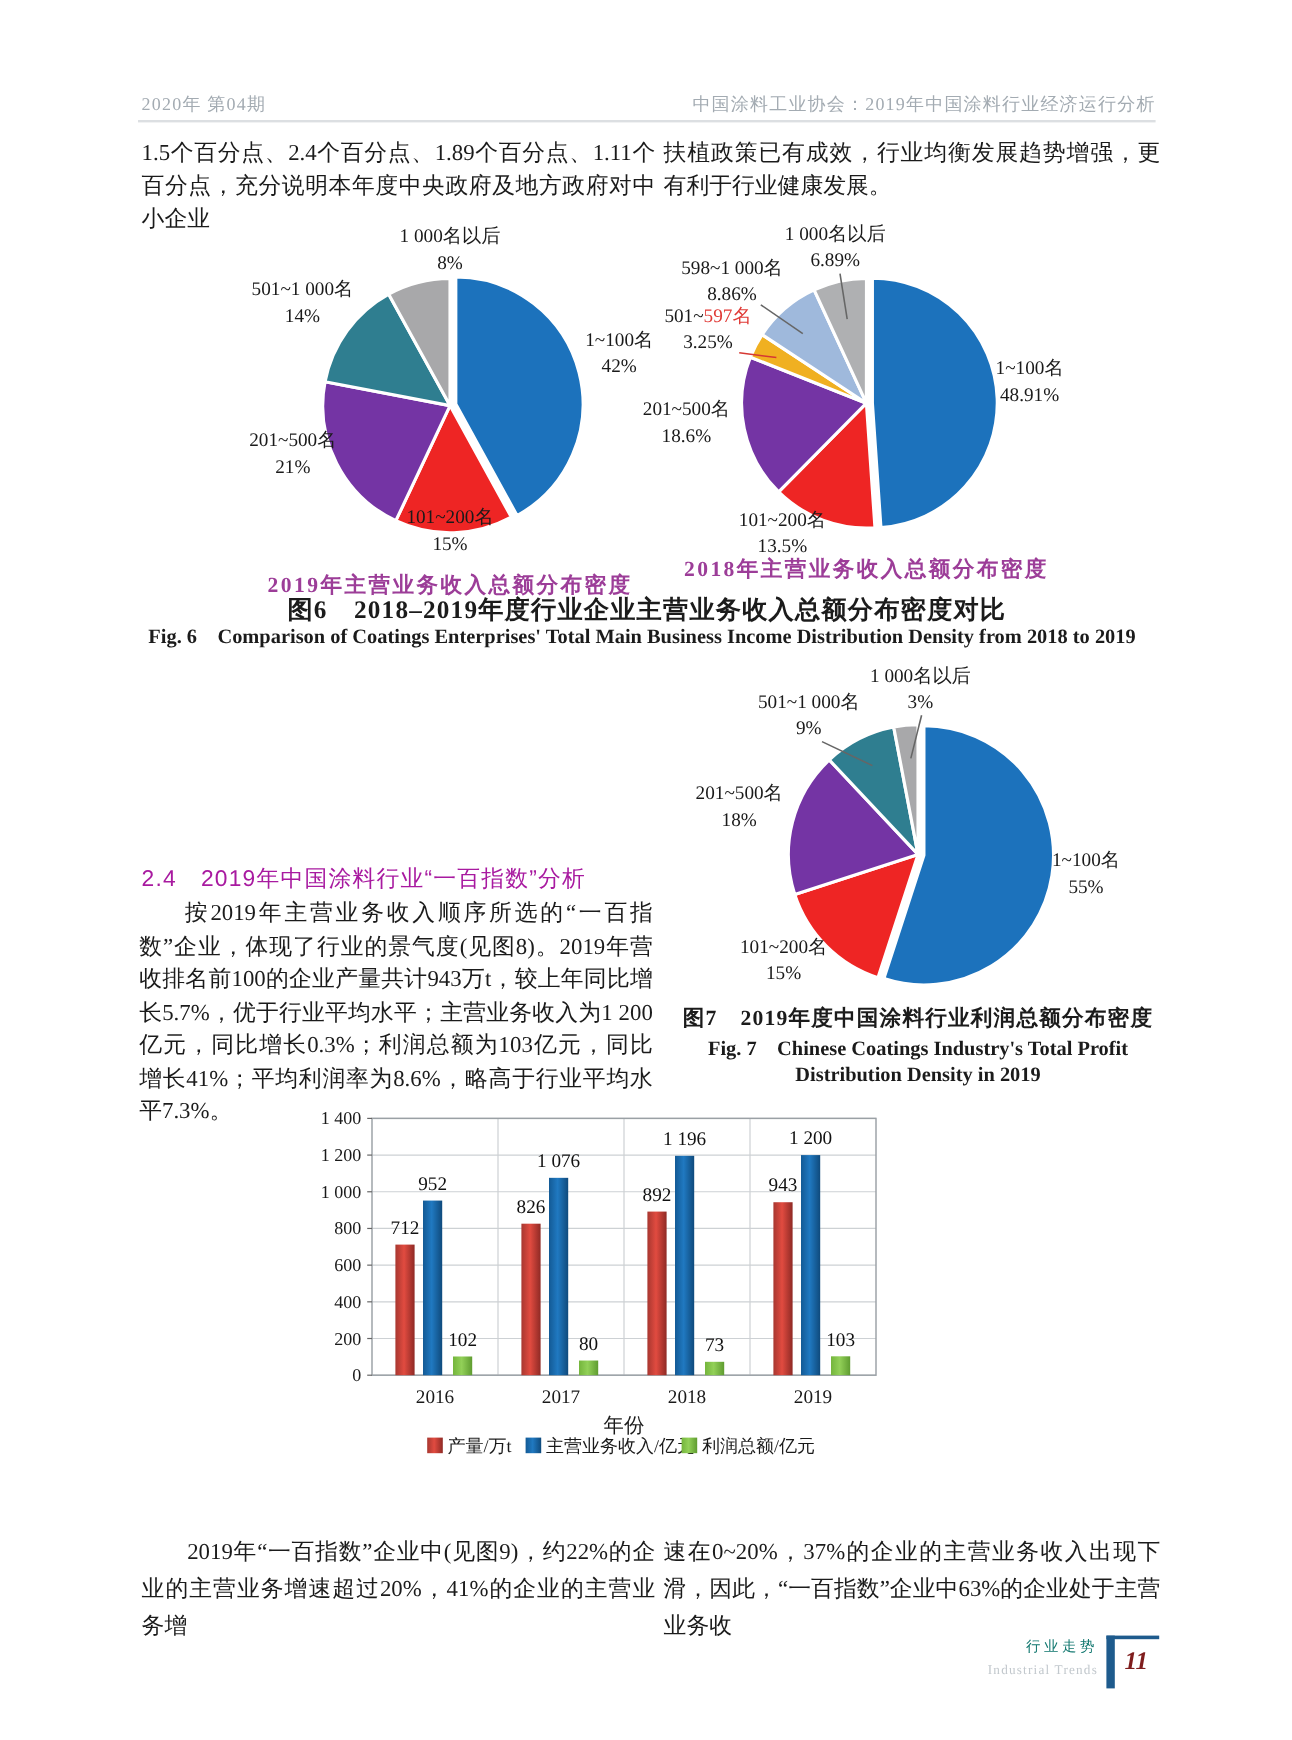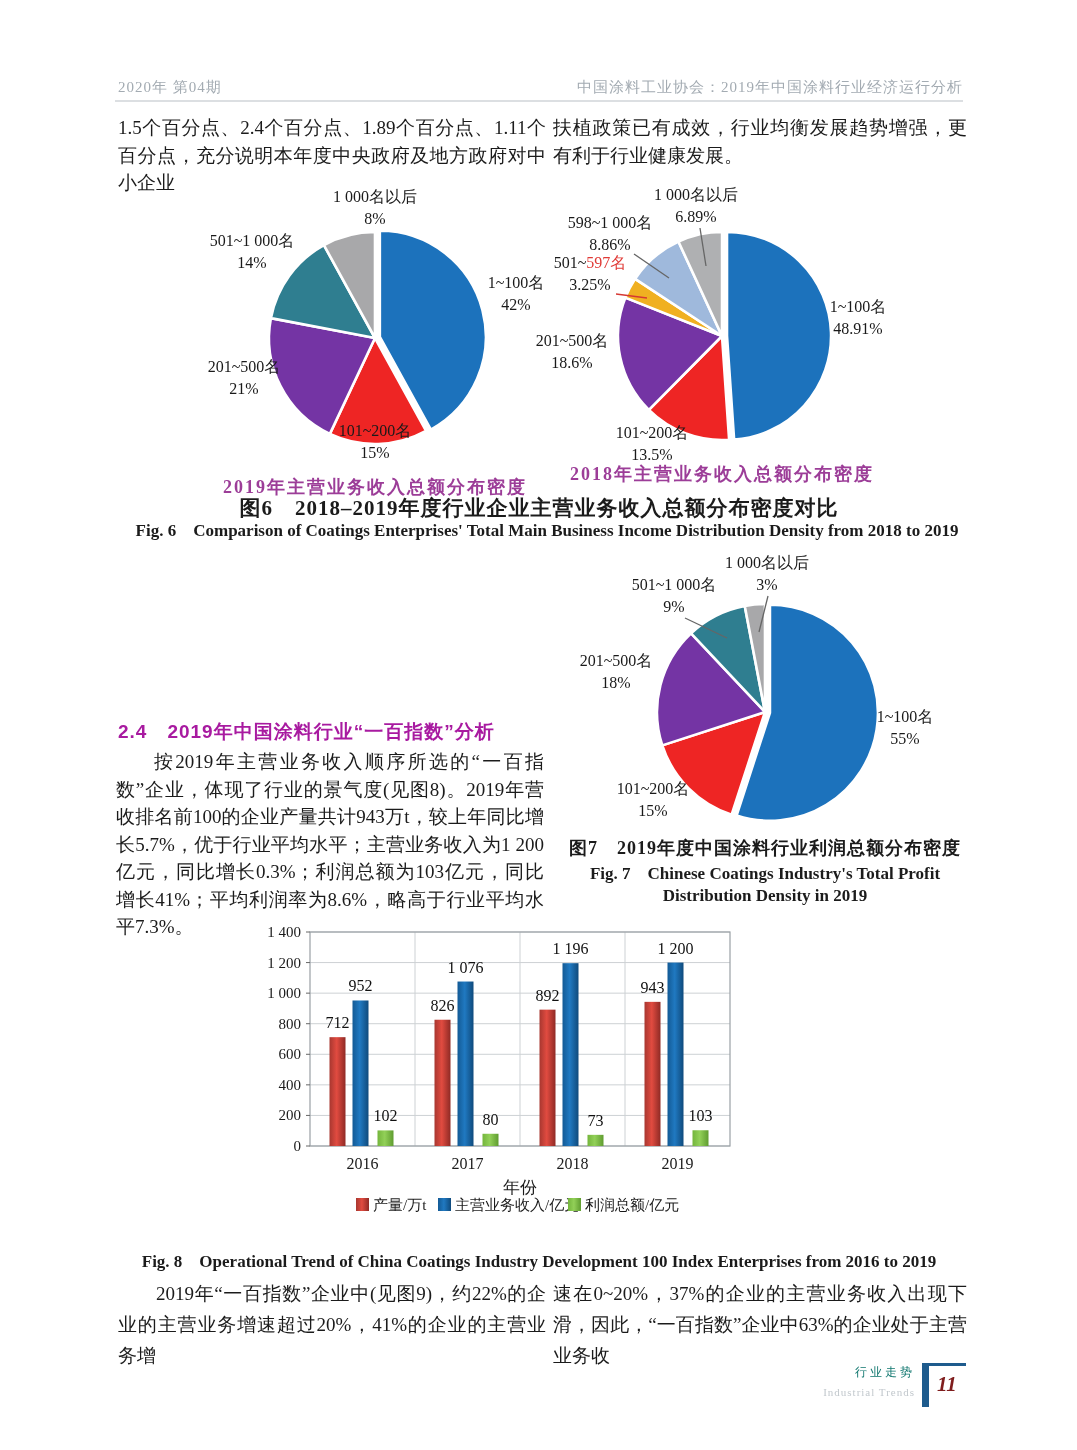--- a/index.html
+++ b/index.html
@@ -6,21 +6,21 @@
   .page{position:relative;width:1077px;height:1450px;background:#ffffff;overflow:hidden;
         font-family:"Liberation Serif","DejaVu Serif",serif;color:#1b1b1b;padding-left:24px;}
   .abs{position:absolute;}
   .hdr{font-size:15px;color:#a3abb2;letter-spacing:1px;}
   .hrule{height:2px;background:#dcdfe2;}
   .para{font-size:19px;line-height:27.5px;text-align:justify;text-justify:inter-ideograph;}
   .indent{text-indent:2em;}
   .pie-title{font-size:18px;color:#9c3d98;text-align:center;letter-spacing:2px;font-weight:bold;}
   .cap-cn{font-size:21px;font-weight:bold;text-align:center;letter-spacing:1px;}
   .cap-en{font-size:17px;font-weight:bold;text-align:center;font-family:"Liberation Serif",serif;}
-  .sec-head{font-size:19px;font-weight:bold;color:#a81aa0;font-family:"Liberation Sans","DejaVu Sans",sans-serif;letter-spacing:1px;}
+  .sec-head{font-size:19px;font-weight:normal;color:#a81aa0;font-family:"Liberation Sans","DejaVu Sans",sans-serif;letter-spacing:1px;}
   .foot-cn{font-size:12px;color:#0f766e;letter-spacing:3px;text-align:right;}
   .foot-en{font-size:11px;color:#c2c8cd;letter-spacing:1px;text-align:right;}
   .pgnum{font-size:21px;font-style:italic;font-weight:bold;color:#7f1d1d;}
   .bar-block{background:#1e5b8d;}
   svg{position:absolute;overflow:visible;}
   svg text{font-family:"Liberation Serif","DejaVu Serif",serif;}
 </style>
 </head>
 <body>
 
@@ -30,30 +30,29 @@
   <div class="abs hdr" style="left:400px;top:78px;width:563px;text-align:right;">中国涂料工业协会：2019年中国涂料行业经济运行分析</div>
   <div class="abs hrule" style="left:115px;top:100px;width:848px;"></div>
 
   <div class="abs para" style="left:118px;top:114px;width:428px;">1.5个百分点、2.4个百分点、1.89个百分点、1.11个百分点，充分说明本年度中央政府及地方政府对中小企业</div>
   <div class="abs para" style="left:553px;top:114px;width:414px;">扶植政策已有成效，行业均衡发展趋势增强，更有利于行业健康发展。</div>
 
   <div class="abs pie-title" style="left:175px;top:475px;width:400px;">2019年主营业务收入总额分布密度</div>
   <div class="abs pie-title" style="left:522px;top:462px;width:400px;">2018年主营业务收入总额分布密度</div>
 
   <div class="abs cap-cn" style="left:115px;top:494px;width:848px;">图6　2018–2019年度行业企业主营业务收入总额分布密度对比</div>
-  <div class="abs cap-en" style="left:108px;top:519px;width:878px;text-align:center;">Fig. 6　Comparison of Coatings Enterprises' Total Main Business Income Distribution Density from 2018 to 2019</div>
+  <div class="abs cap-en" style="left:96px;top:519px;width:878px;text-align:center;">Fig. 6　Comparison of Coatings Enterprises' Total Main Business Income Distribution Density from 2018 to 2019</div>
 
   <div class="abs sec-head" style="left:118px;top:719px;width:440px;">2.4　2019年中国涂料行业“一百指数”分析</div>
   <div class="abs para indent" style="left:116px;top:748px;width:428px;">按2019年主营业务收入顺序所选的“一百指数”企业，体现了行业的景气度(见图8)。2019年营收排名前100的企业产量共计943万t，较上年同比增长5.7%，优于行业平均水平；主营业务收入为1 200亿元，同比增长0.3%；利润总额为103亿元，同比增长41%；平均利润率为8.6%，略高于行业平均水平7.3%。</div>
 
   <div class="abs cap-cn" style="left:553px;top:836px;width:424px;font-size:18px;">图7　2019年度中国涂料行业利润总额分布密度</div>
   <div class="abs cap-en" style="left:553px;top:862px;width:424px;">Fig. 7　Chinese Coatings Industry's Total Profit</div>
   <div class="abs cap-en" style="left:553px;top:886px;width:424px;">Distribution Density in 2019</div>
 
-  <div class="abs cap-en" style="left:100px;top:1250px;width:878px;">Fig. 8　Operational Trend of China Coatings Industry Development 100 Index Enterprises from 2016 to 2019</div>
 
   <div class="abs para indent" style="left:118px;top:1278px;width:428px;line-height:31px;">2019年“一百指数”企业中(见图9)，约22%的企业的主营业务增速超过20%，41%的企业的主营业务增</div>
   <div class="abs para" style="left:553px;top:1278px;width:414px;line-height:31px;">速在0~20%，37%的企业的主营业务收入出现下滑，因此，“一百指数”企业中63%的企业处于主营业务收</div>
 
   <div class="abs foot-cn" style="left:765px;top:1364px;width:150px;">行业走势</div>
   <div class="abs foot-en" style="left:765px;top:1386px;width:150px;">Industrial Trends</div>
   <div class="abs bar-block" style="left:922px;top:1363px;width:44px;height:3px;"></div>
   <div class="abs bar-block" style="left:922px;top:1363px;width:7px;height:44px;"></div>
   <div class="abs pgnum" style="left:937px;top:1372px;">11</div>
 

